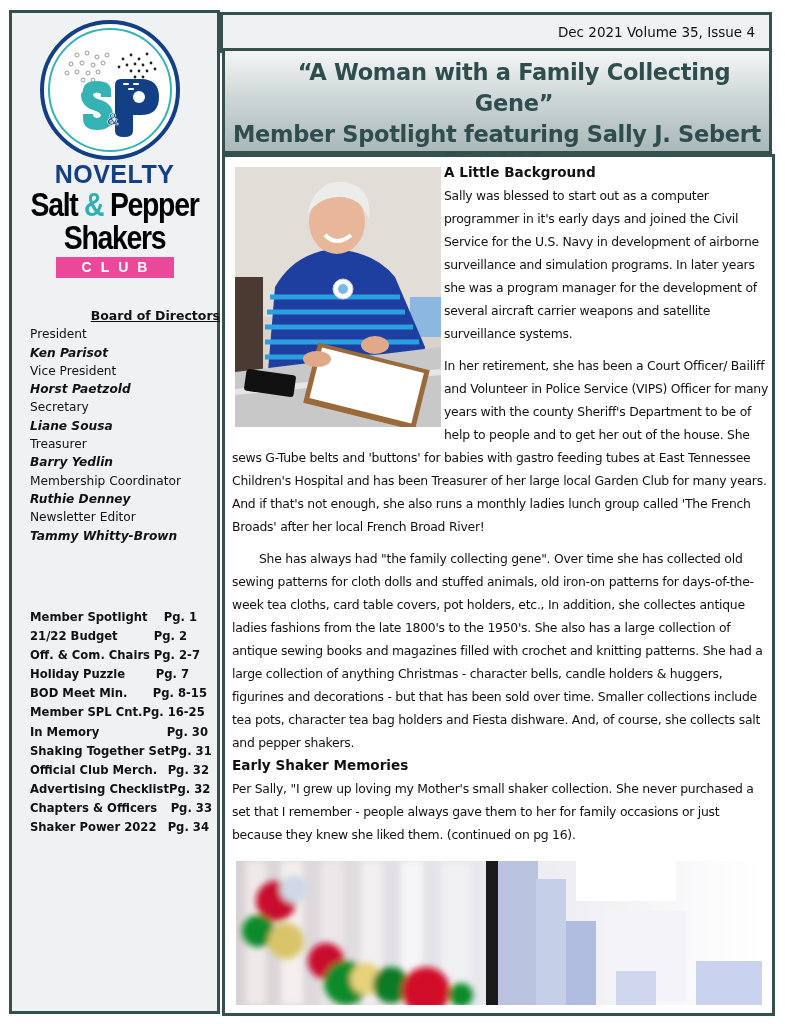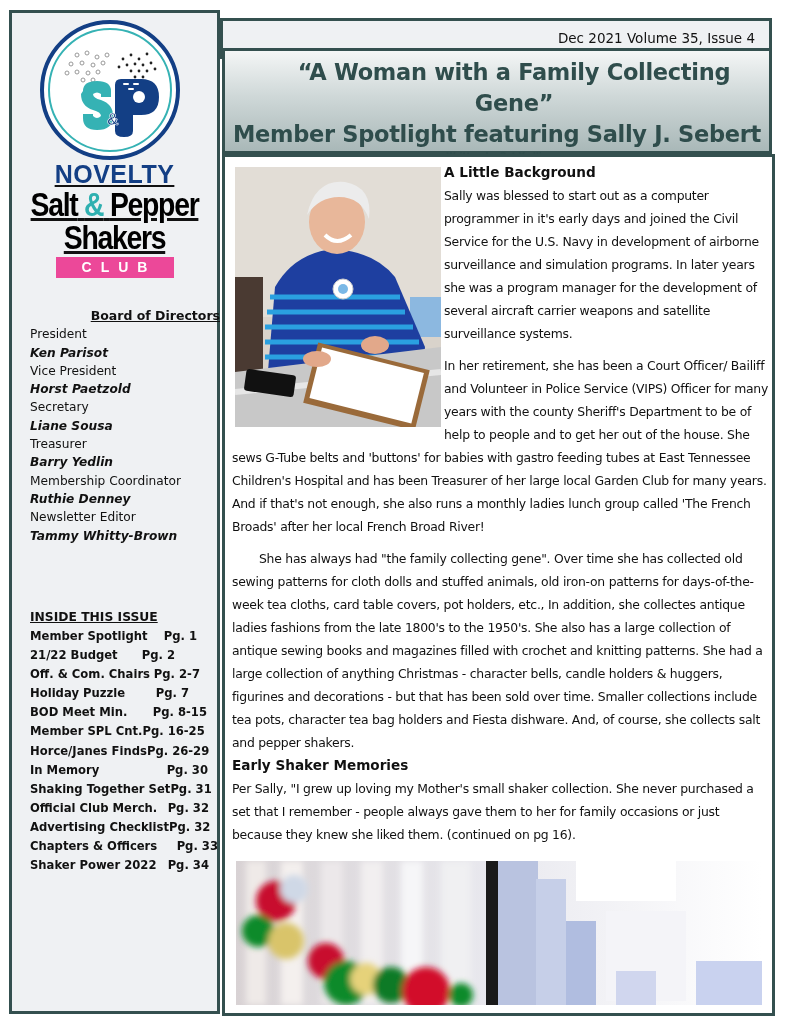--- a/index.html
+++ b/index.html
@@ -4,39 +4,39 @@
 <style>
   * { box-sizing: border-box; margin: 0; padding: 0; }
   html, body { width: 785px; height: 1024px; background: #ffffff; overflow: hidden; }
   body { position: relative; font-family: "Liberation Sans", sans-serif; color: #111; }
 
   .sidebar {
     position: absolute; left: 9px; top: 10px; width: 211px; height: 1004px;
     background: #eff1f3; border: 3px solid #34504f;
   }
   .logo { position: absolute; left: 23px; top: 6px; width: 150px; height: 142px; }
-  .wordmark { position: absolute; left: 0; top: 148px; width: 205px; text-align: center; text-decoration: underline; }
+  .wordmark { position: absolute; left: 0; top: 148px; width: 205px; text-align: center; }
   .wm-novelty { font-family: "Liberation Sans", sans-serif; font-weight: bold; color: #133f85; font-size: 25px; letter-spacing: 0.5px; line-height: 27px; }
   .wm-line { font-family: "Liberation Sans", sans-serif; font-weight: bold; color: #000; font-size: 33px; line-height: 33px; letter-spacing: -1.5px; transform: scaleX(0.86); transform-origin: center; white-space: nowrap; }
   .wm-amp { color: #2fb0b0; }
   .wm-club { display: inline-block; margin-top: 3px; width: 118px; height: 21px; background: #ec4899; color: #fff; font-weight: bold; font-size: 14px; letter-spacing: 9px; line-height: 21px; padding-left: 9px; }
 
   .board { position: absolute; left: 18px; top: 294px; width: 190px; font-family: "DejaVu Sans", sans-serif; font-size: 12.2px; line-height: 18.3px; color: #111; }
   .board-title { font-weight: bold; text-decoration: underline; font-size: 12.5px; text-align: right; }
   .role { }
   .person { font-weight: bold; font-style: italic; }
 
   .toc { position: absolute; left: 18px; top: 595px; width: 190px; font-family: "DejaVu Sans", sans-serif; font-size: 11.6px; color: #111; }
   .toc-title { font-weight: bold; text-decoration: underline; font-size: 12.3px; line-height: 19px; }
   .toc-row { display: flex; height: 19.1px; line-height: 19.1px; white-space: nowrap; font-weight: bold; }
   .toc-name { flex: 0 0 auto; }
   .toc-page { margin-left: auto; padding-right: 14px; }
 
   .issue-bar {
-    position: absolute; left: 220px; top: 18px; width: 552px; height: 41px;
+    position: absolute; left: 220px; top: 12px; width: 552px; height: 41px;
     background: #eff1f3; border: 3px solid #34504f;
     font-family: "DejaVu Sans", sans-serif; font-size: 13.5px; text-align: right; padding-right: 14px; line-height: 35px;
   }
   .headline {
     position: absolute; left: 222px; top: 48px; width: 550px; height: 106px;
     background: linear-gradient(#f4f6f6 0%, #cfd8d8 45%, #a9b8b8 100%);
     border: 3px solid #34504f; text-align: center; color: #2f4d4c;
   }
   .hl1, .hl2 { font-family: "DejaVu Sans", sans-serif; font-weight: bold; font-size: 22.5px; line-height: 31px; letter-spacing: -0.3px; }
   .hl1 { margin-top: 6px; padding-left: 34px; }
@@ -136,68 +136,63 @@
     <div class="person">Liane Sousa</div>
     <div class="role">Treasurer</div>
     <div class="person">Barry Yedlin</div>
     <div class="role">Membership Coordinator</div>
     <div class="person">Ruthie Denney</div>
     <div class="role">Newsletter Editor</div>
     <div class="person">Tammy Whitty-Brown</div>
   </div>
 
   <div class="toc">
-    <div class="toc-title">INSIDE THIS ISSUE</div>
     <div class="toc-row">
         <span class="toc-name">Member Spotlight</span>
         <span class="toc-page" style="padding-right:23px">Pg. 1</span>
       </div>
     <div class="toc-row">
         <span class="toc-name">21/22 Budget</span>
-        <span class="toc-page" style="padding-right:45px">Pg. 2</span>
+        <span class="toc-page" style="padding-right:33px">Pg. 2</span>
       </div>
     <div class="toc-row">
         <span class="toc-name">Off. &amp; Com. Chairs</span>
         <span class="toc-page" style="padding-right:20px">Pg. 2-7</span>
       </div>
     <div class="toc-row">
         <span class="toc-name">Holiday Puzzle</span>
         <span class="toc-page" style="padding-right:31px">Pg. 7</span>
       </div>
     <div class="toc-row">
         <span class="toc-name">BOD Meet Min.</span>
         <span class="toc-page" style="padding-right:13px">Pg. 8-15</span>
       </div>
     <div class="toc-row">
         <span class="toc-name">Member SPL Cnt.</span>
         <span class="toc-page" style="padding-right:21px">Pg. 16-25</span>
       </div>
     <div class="toc-row">
-        <span class="toc-name">Horce/Janes Finds</span>
-        <span class="toc-page" style="padding-right:11px">Pg. 26-29</span>
-      </div>
-    <div class="toc-row">
         <span class="toc-name">In Memory</span>
         <span class="toc-page" style="padding-right:12px">Pg. 30</span>
       </div>
     <div class="toc-row">
         <span class="toc-name">Shaking Together Set</span>
         <span class="toc-page" style="padding-right:12px">Pg. 31</span>
       </div>
     <div class="toc-row">
         <span class="toc-name">Official Club Merch.</span>
         <span class="toc-page" style="padding-right:11px">Pg. 32</span>
       </div>
     <div class="toc-row">
         <span class="toc-name">Advertising Checklist</span>
         <span class="toc-page" style="padding-right:11px">Pg. 32</span>
       </div>
     <div class="toc-row">
         <span class="toc-name">Chapters &amp; Officers</span>
-        <span class="toc-page" style="padding-right:2px">Pg. 33</span>
+        <span class="toc-page" style="padding-right:8px">Pg. 33</span>
       </div>
     <div class="toc-row">
         <span class="toc-name">Shaker Power 2022</span>
         <span class="toc-page" style="padding-right:11px">Pg. 34</span>
       </div>
   </div>
 </aside>
 
 <div class="issue-bar">Dec 2021 Volume 35, Issue 4</div>
 

